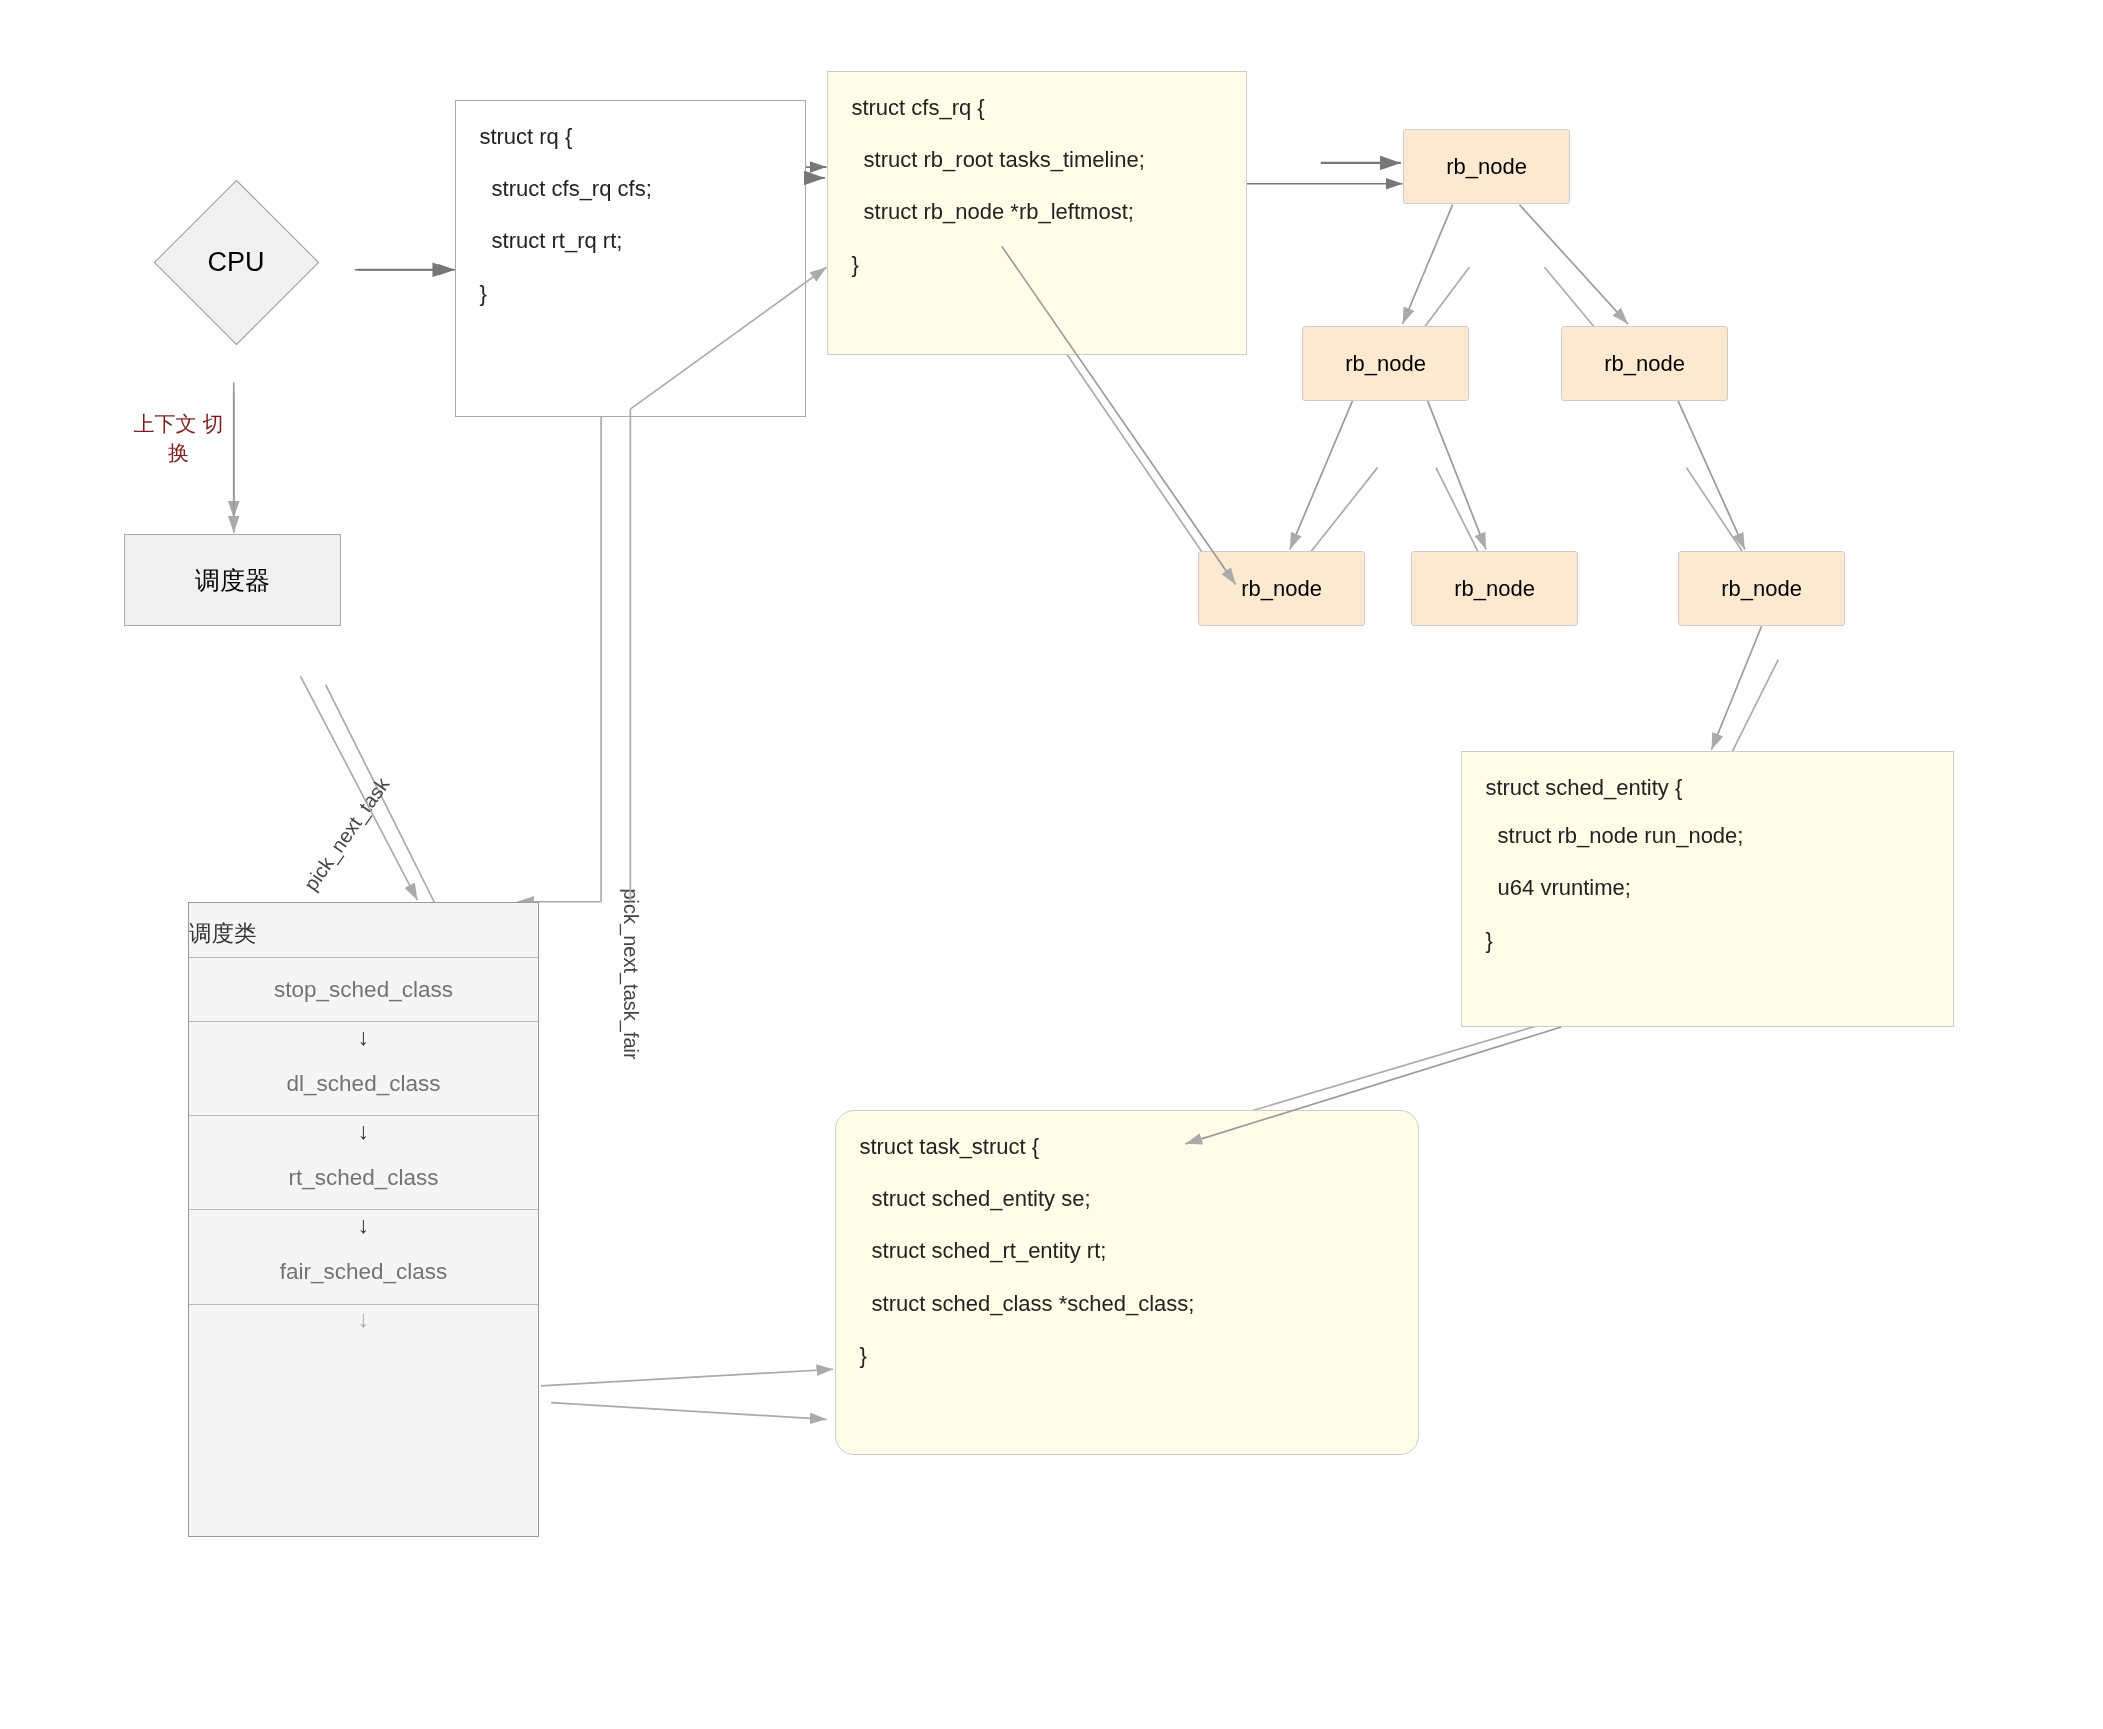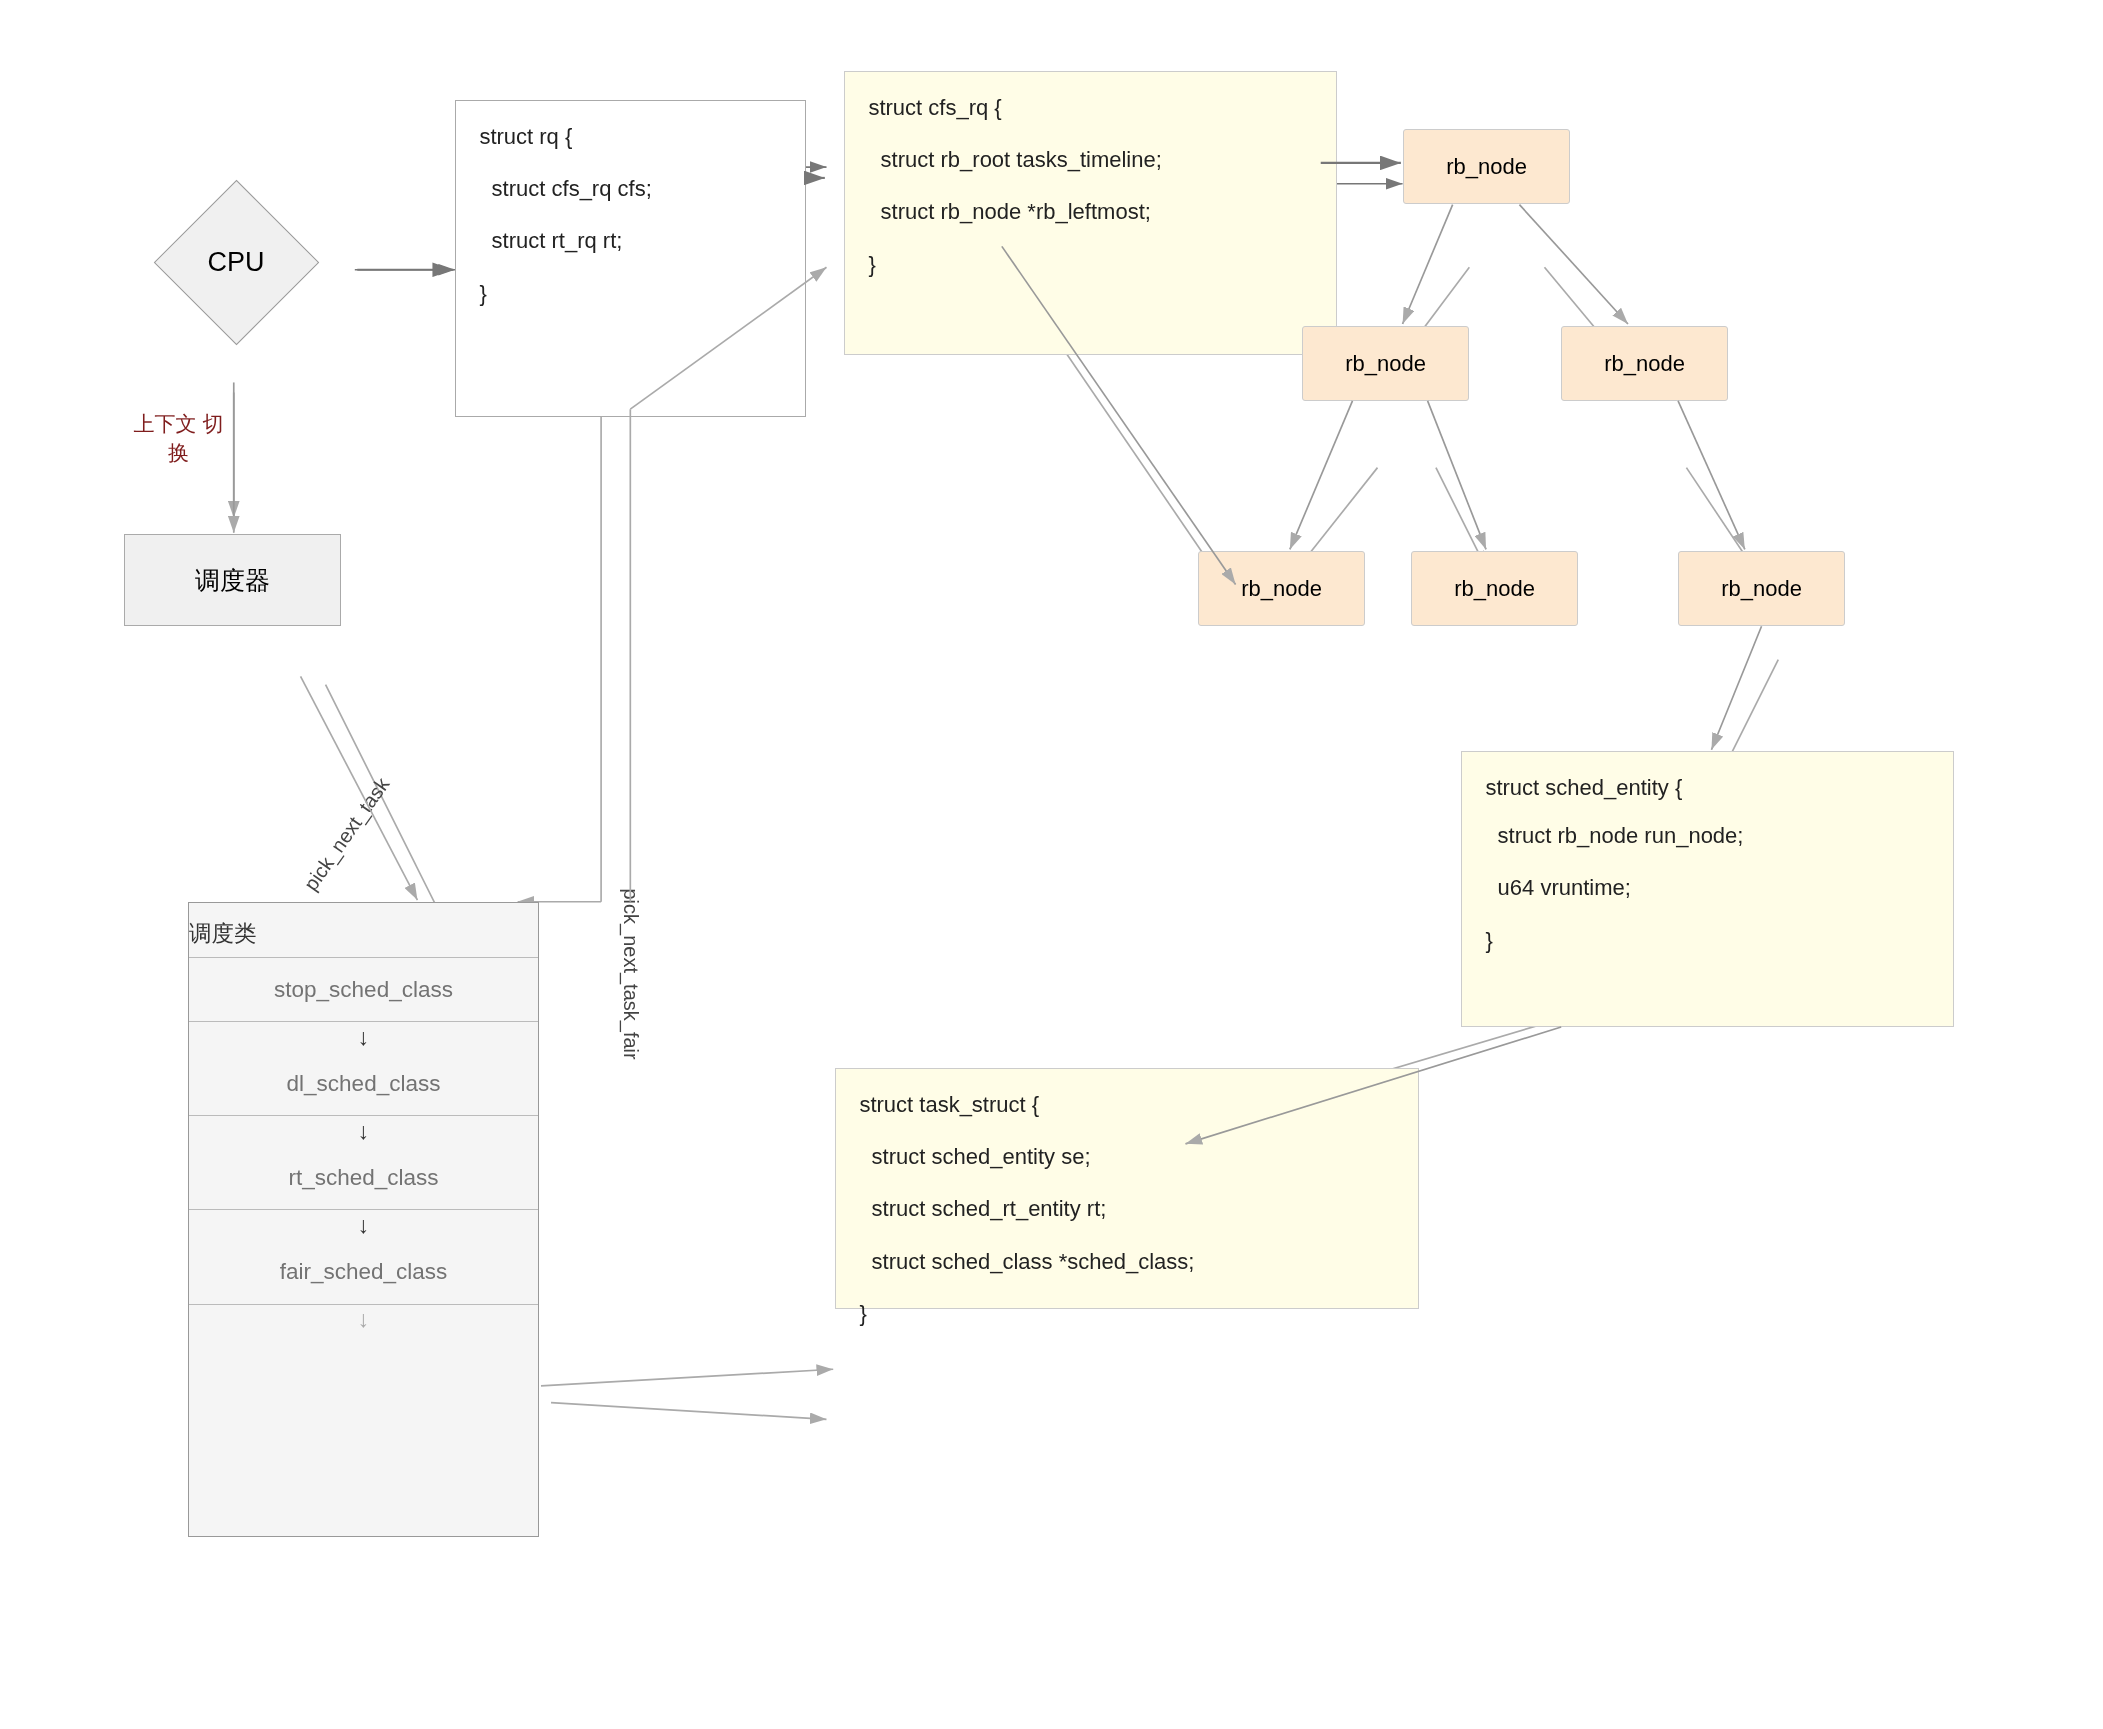--- a/index.html
+++ b/index.html
@@ -183,21 +183,21 @@
 
   <div class="box" style="left:455px; top:100px; width:351px; height:317px;">
     <div class="box-text">
       <div>struct rq {</div>
       <div style="margin-top:15px;">&nbsp;&nbsp;struct cfs_rq cfs;</div>
       <div style="margin-top:15px;">&nbsp;&nbsp;struct rt_rq rt;</div>
       <div style="margin-top:15px;">}</div>
     </div>
   </div>
 
-  <div class="box box-yellow" style="left:844px; top:71px; width:493px; height:284px;">
+  <div class="box box-yellow" style="left:827px; top:71px; width:420px; height:284px;">
     <div class="box-text">
       <div>struct cfs_rq {</div>
       <div style="margin-top:15px;">&nbsp;&nbsp;struct rb_root tasks_timeline;</div>
       <div style="margin-top:15px;">&nbsp;&nbsp;struct rb_node *rb_leftmost;</div>
       <div style="margin-top:15px;">}</div>
     </div>
   </div>
 
   <div class="box box-peach" style="left:1403px; top:129px; width:167px; height:75px; display:flex; align-items:center; justify-content:center;">
     <span style="font-size:22px;">rb_node</span>
@@ -225,21 +225,21 @@
 
   <div class="box box-yellow" style="left:1461px; top:751px; width:493px; height:276px;">
     <div class="box-text">
       <div>struct sched_entity {</div>
       <div style="margin-top:11px;">&nbsp;&nbsp;struct rb_node run_node;</div>
       <div style="margin-top:15px;">&nbsp;&nbsp;u64 vruntime;</div>
       <div style="margin-top:15px;">}</div>
     </div>
   </div>
 
-  <div class="box box-yellow" style="left:835px; top:1068px; width:584px; height:241px;">
+  <div class="box box-yellow" style="left:835px; top:1110px; width:584px; height:345px;border-radius:19px;">
     <div class="box-text">
       <div>struct task_struct {</div>
       <div style="margin-top:15px;">&nbsp;&nbsp;struct sched_entity se;</div>
       <div style="margin-top:15px;">&nbsp;&nbsp;struct sched_rt_entity rt;</div>
       <div style="margin-top:15px;">&nbsp;&nbsp;struct sched_class *sched_class;</div>
       <div style="margin-top:15px;">}</div>
     </div>
   </div>
 
   <div class="box box-sched-list" style="left:188px; top:902px; width:351px; height:635px;">

